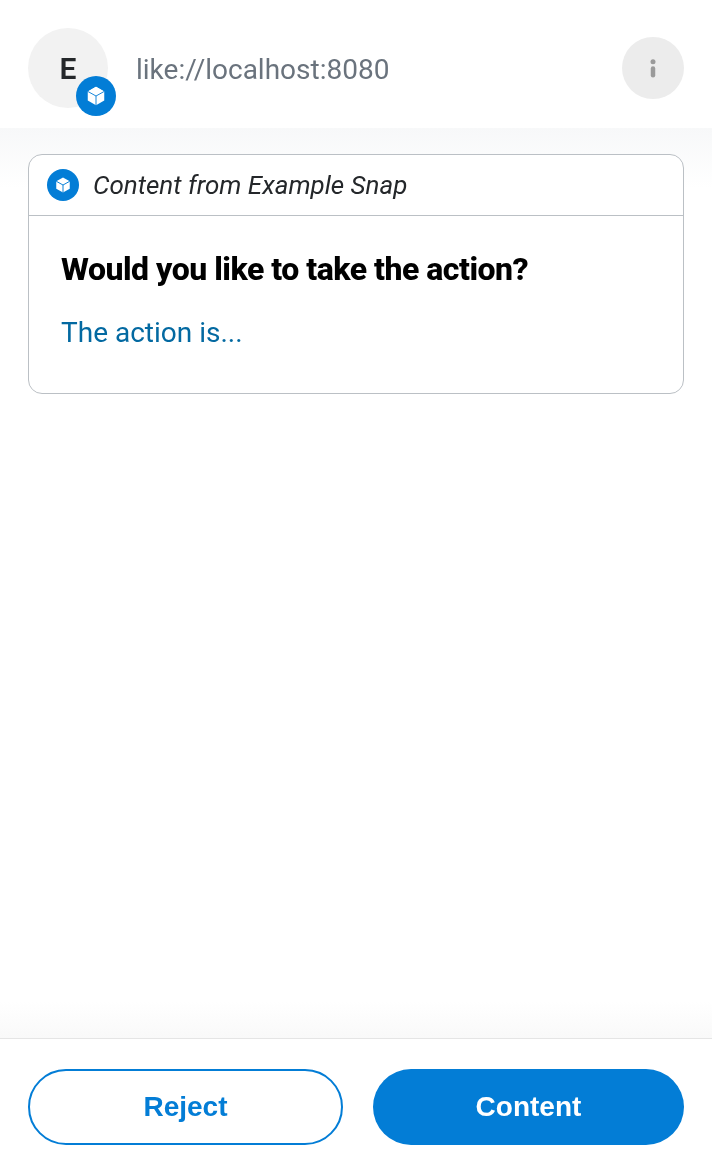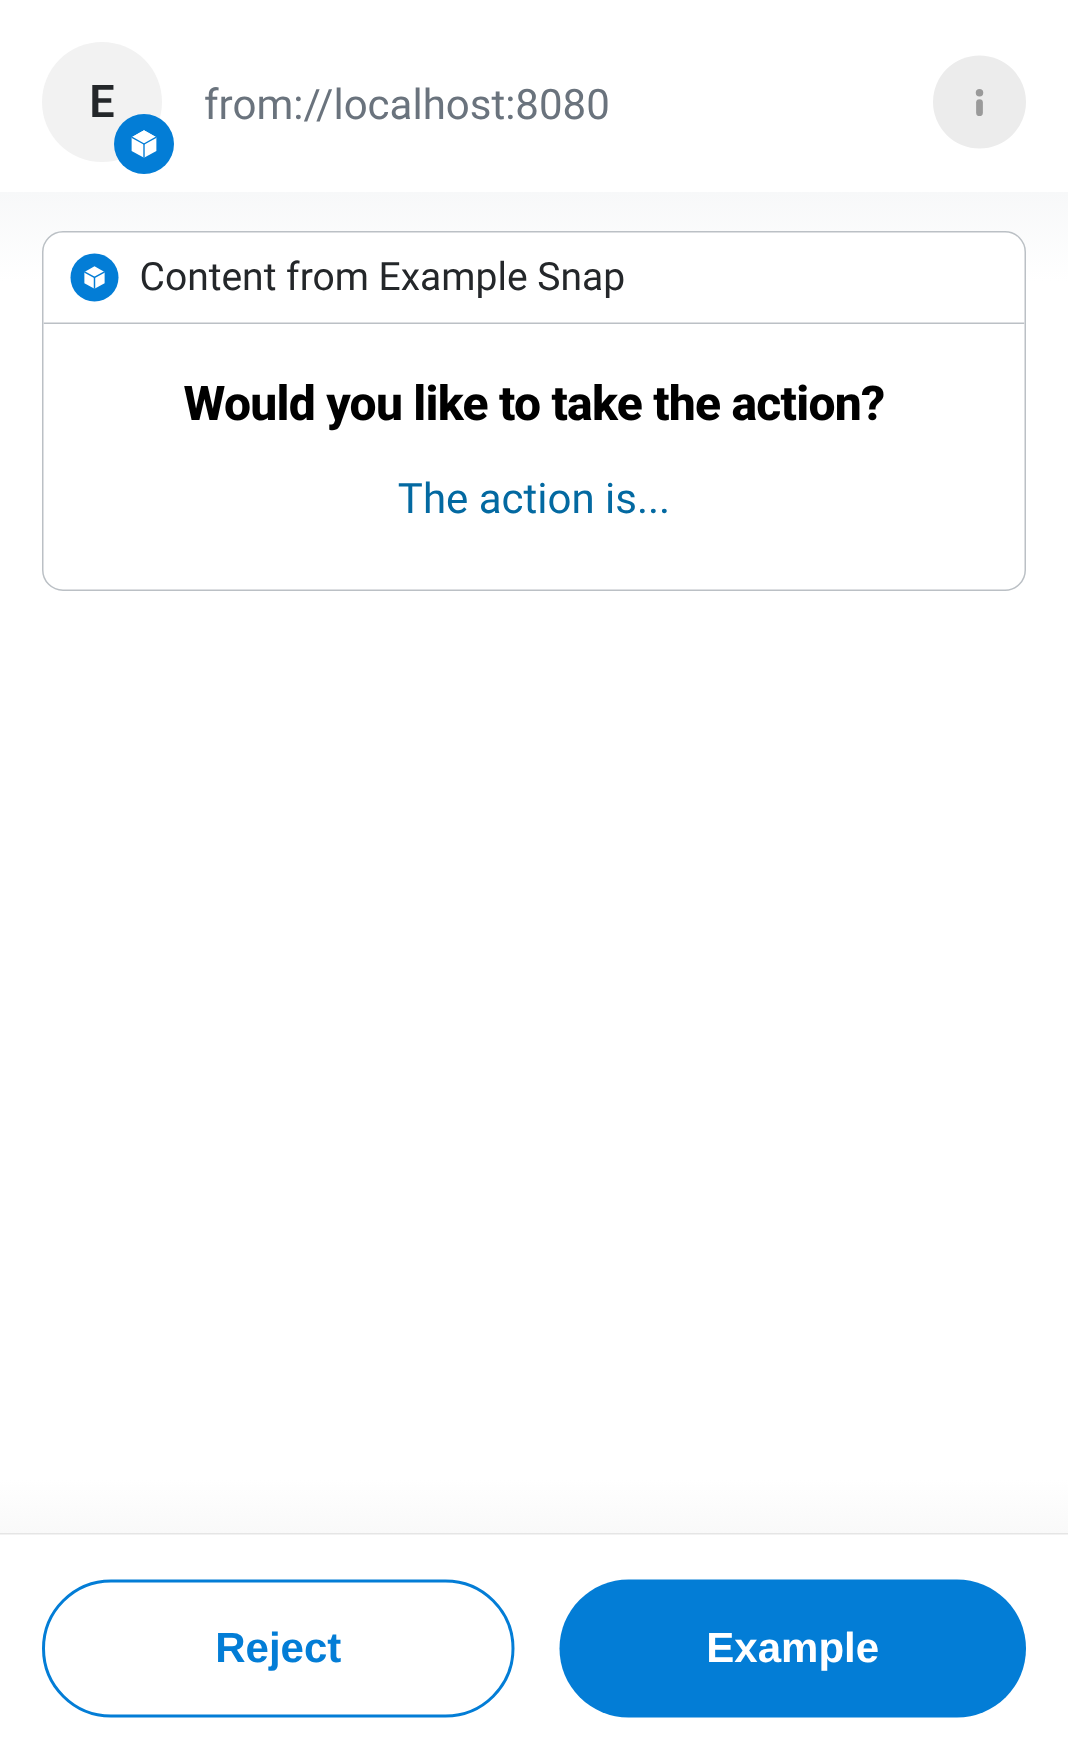--- a/index.html
+++ b/index.html
@@ -95,38 +95,38 @@
       border-radius: 14px;
       background: #ffffff;
       overflow: hidden;
     }
     .card-header {
       display: flex;
       align-items: center;
       padding: 14px 18px;
       border-bottom: 1px solid #bbc0c5;
       gap: 14px;
+      font-style: italic;
     }
     .card-header-icon {
       width: 32px;
       height: 32px;
       border-radius: 50%;
       background: #037dd6;
       display: flex;
       align-items: center;
       justify-content: center;
       flex-shrink: 0;
     }
     .card-header-text {
       font-size: 26px;
       color: #24272a;
     }
     .card-body {
       padding: 34px 32px 44px 32px;
-      text-align: center;
     }
     .card-title {
       font-size: 32px;
       font-weight: 800;
       color: #000000;
       letter-spacing: -0.5px;
     }
     .card-desc {
       font-size: 28px;
       color: #0369a1;
@@ -135,21 +135,21 @@
     
     .footer {
       border-top: 1px solid #e5e5e5;
       padding: 30px 28px 30px 28px;
       display: flex;
       gap: 30px;
       background: #ffffff;
     }
     .btn {
       flex: 1;
-      height: 92px;
+      height: 76px;
       border-radius: 46px;
       font-size: 28px;
       font-weight: 600;
       display: flex;
       align-items: center;
       justify-content: center;
       cursor: pointer;
       border: none;
     }
     .btn-secondary {
@@ -173,21 +173,21 @@
     <div class="avatar-badge">
       <svg width="22" height="22" viewBox="0 0 24 24" fill="none">
         <path d="M12 2 L21 7 L21 17 L12 22 L3 17 L3 7 Z" fill="#ffffff"></path>
         <path d="M12 2 L21 7 L12 12 L3 7 Z" fill="#ffffff"></path>
         <path d="M12 12 L12 22" stroke="#037dd6" stroke-width="1"></path>
         <path d="M3 7 L12 12 L21 7" stroke="#037dd6" stroke-width="1" fill="none"></path>
       </svg>
     </div>
   </div>
   <div class="title-block">
-    <div class="subtitle">from://localhost:8080</div>
+    <div class="subtitle">like://localhost:8080</div>
   </div>
   <div class="info-button">
     <svg width="30" height="30" viewBox="0 0 24 24">
       <circle cx="12" cy="7" r="2"></circle>
       <rect x="10.2" y="10.5" width="3.6" height="9" rx="1.8"></rect>
     </svg>
   </div>
 </div>
 
 <div class="main">
@@ -207,15 +207,15 @@
       <div class="card-desc">The action is...</div>
     </div>
   </div>
 </div>
 
 <div class="footer">
   <button class="btn btn-secondary">
     <span>Reject</span>
   </button>
   <button class="btn btn-primary">
-    <span>Example</span>
+    <span>Content</span>
   </button>
 </div>
 
 </body></html>

